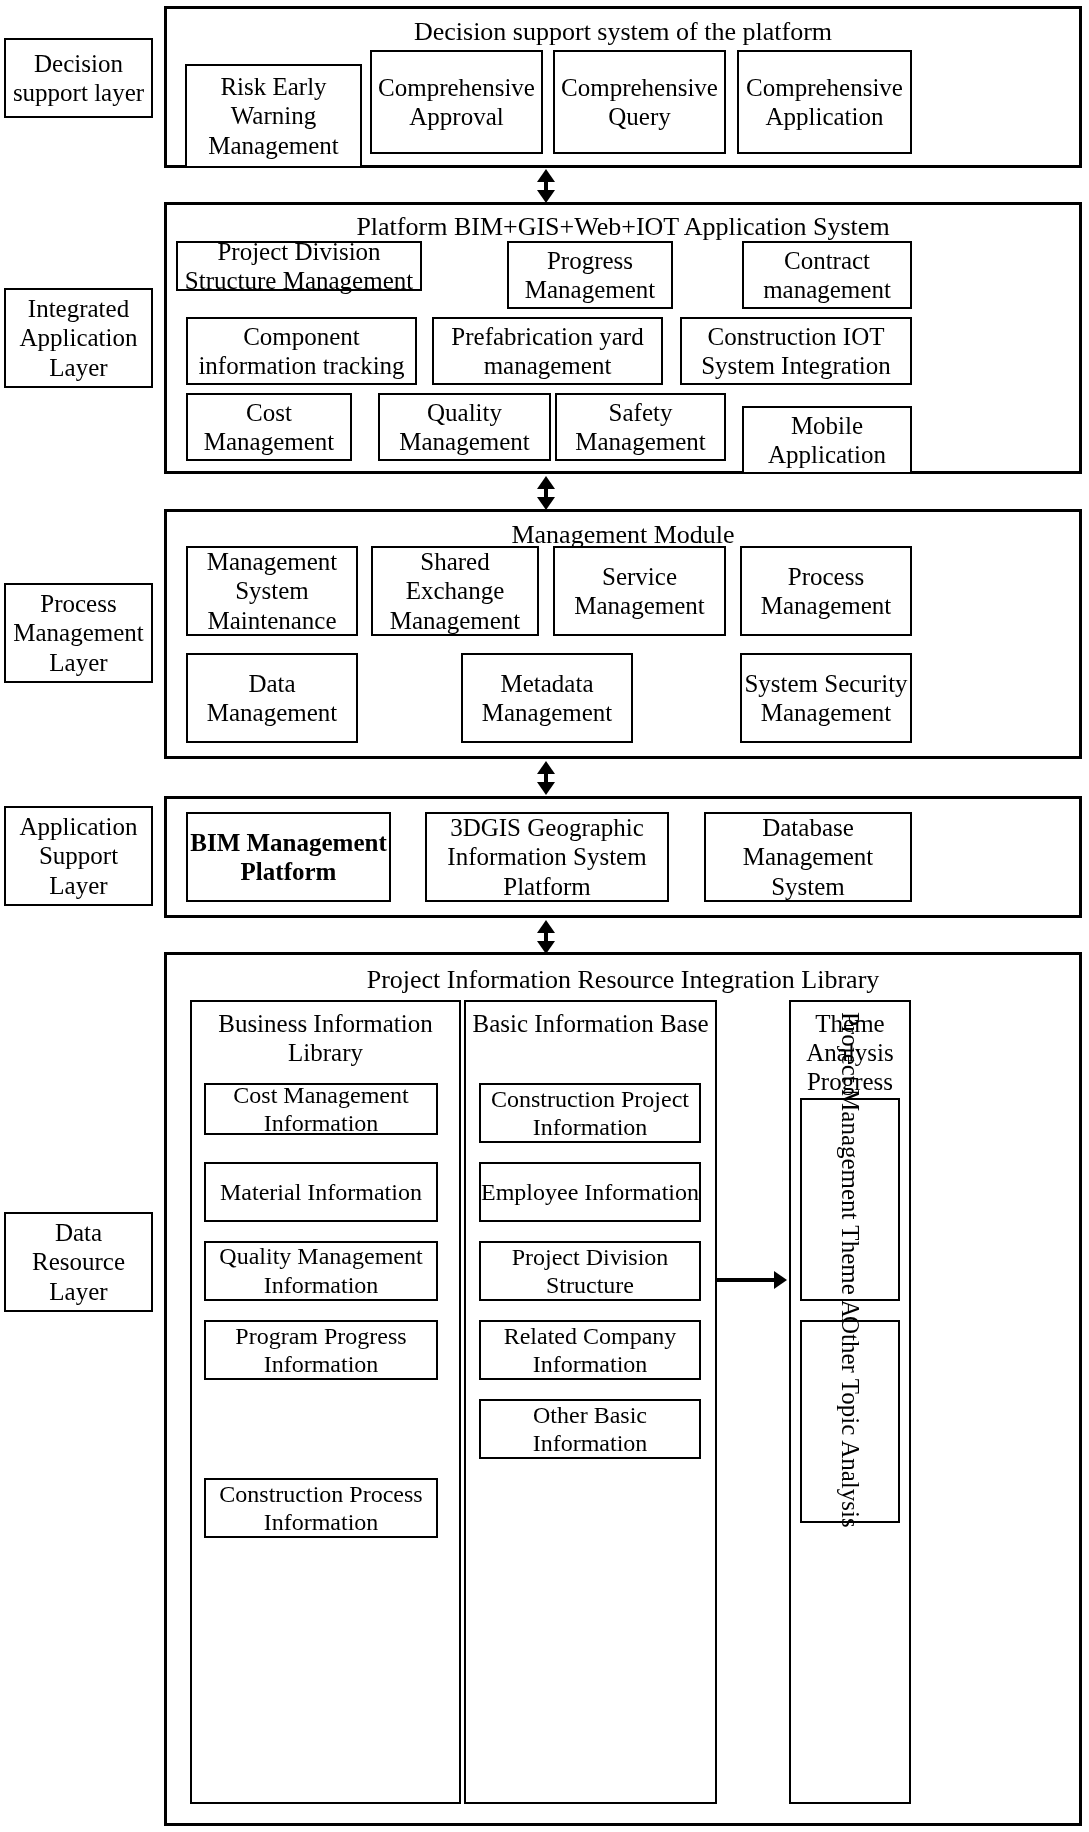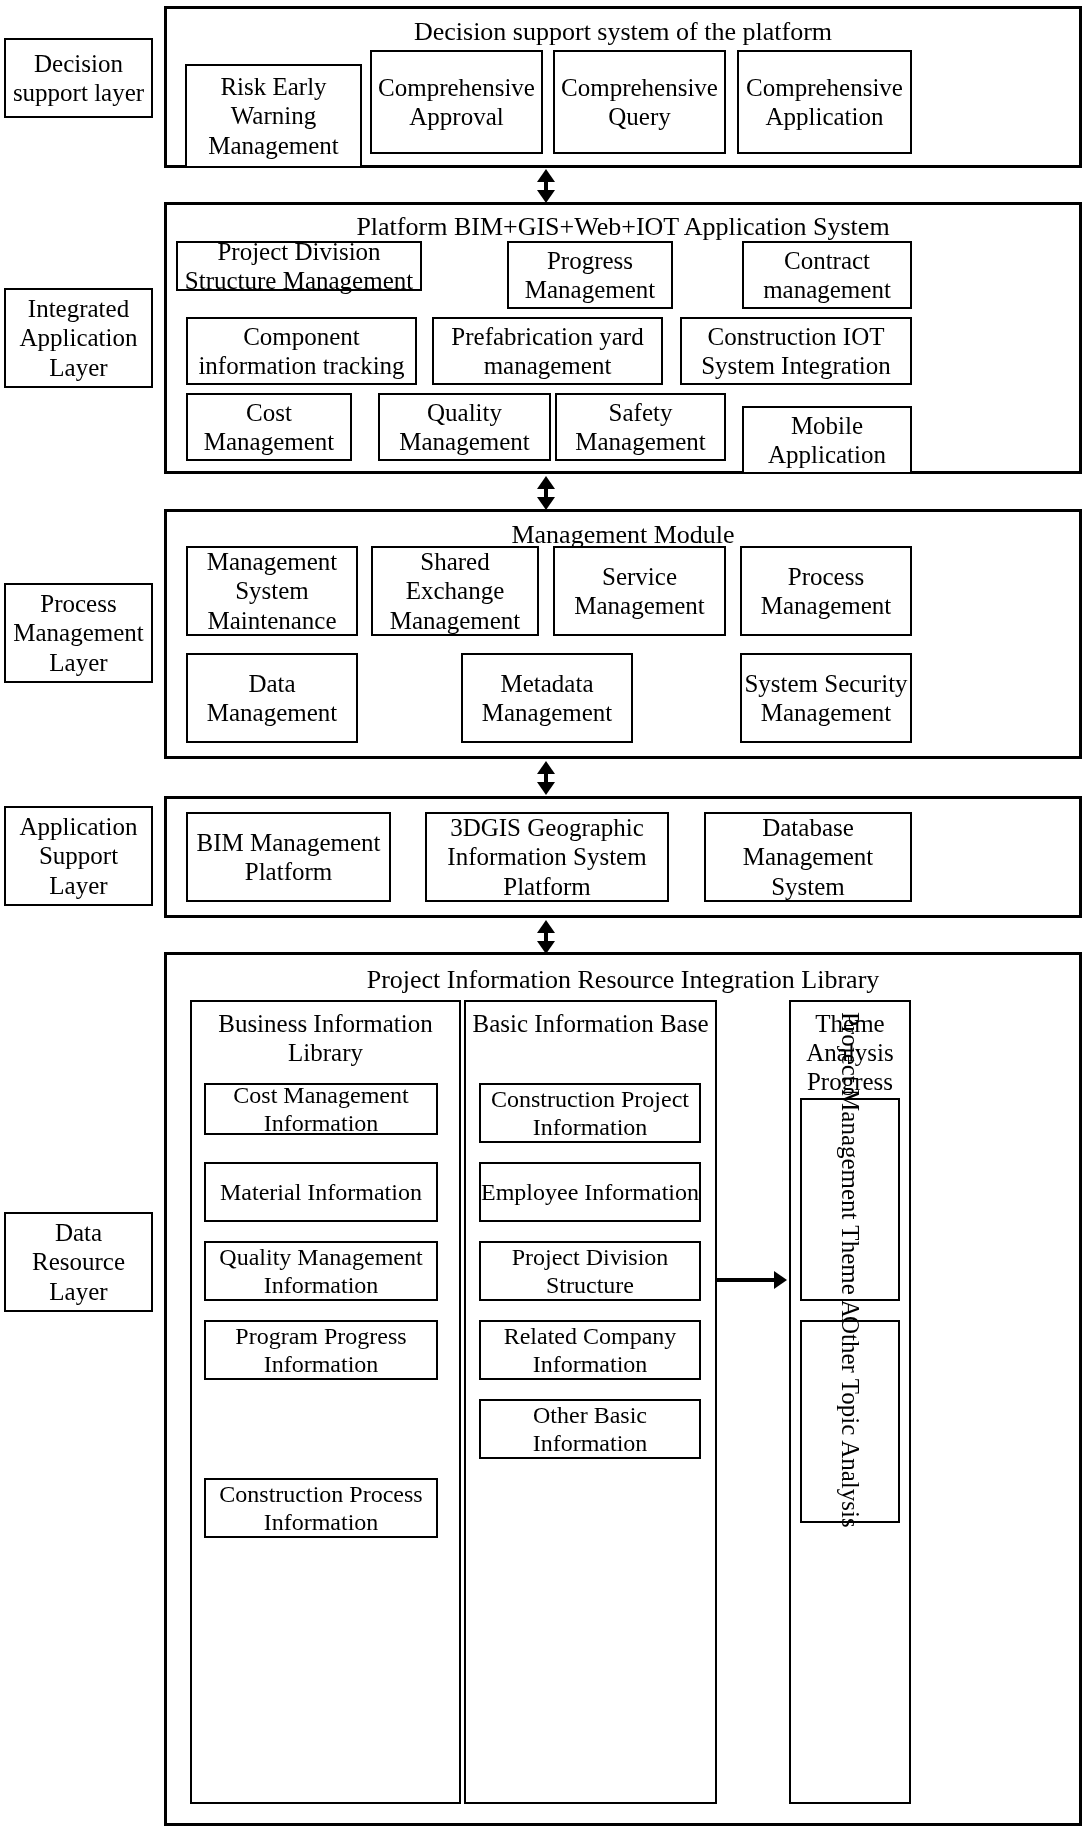--- a/index.html
+++ b/index.html
@@ -191,21 +191,21 @@
     <div class="tri tri-up" style="left:1px; top:0px;"></div>
     <div class="shaft" style="left:8px; top:10px; width:4px; height:14px;"></div>
     <div class="tri tri-down" style="left:1px; top:21px;"></div>
   </div>
 
   <div class="bx layerlbl" style="left:4px;  top:806px; width:149px; height:100px;">
     <span>Application Support Layer</span>
   </div>
 
   <div class="bx group" style="left:164px; top:796px; width:918px; height:122px;"></div>
-  <div class="bx leaf" style="left:186px; top:812px; width:205px; height:90px;">
+  <div class="bx leaf" style="left:186px; top:812px; width:205px; height:90px;font-weight:bold;">
     <span>BIM Management Platform</span>
   </div>
   <div class="bx leaf" style="left:425px; top:812px; width:244px; height:90px;">
     <span>3DGIS Geographic Information System Platform</span>
   </div>
   <div class="bx leaf" style="left:704px; top:812px; width:208px; height:90px;">
     <span>Database Management System</span>
   </div>
 
   <div class="arrow" style="left:536px; top:920px; width:20px; height:34px;">
@@ -224,21 +224,21 @@
 
   <div class="bx group" style="left:190px; top:1000px; width:271px; height:804px; border-width:2px;">
     <div class="grouptitle" style="top:8px; font-size:25px;">Business Information Library</div>
   </div>
   <div class="bx leaf-sm" style="left:204px; top:1083px; width:234px; height:52px;">
     <span>Cost Management Information</span>
   </div>
   <div class="bx leaf-sm" style="left:204px; top:1162px; width:234px; height:60px;">
     <span>Material Information</span>
   </div>
-  <div class="bx leaf-sm" style="left:204px; top:1241px; width:234px; height:60px;">
+  <div class="bx leaf-sm" style="left:204px; top:1241px; width:234px; height:60px;align-items:flex-end;">
     <span>Quality Management Information</span>
   </div>
   <div class="bx leaf-sm" style="left:204px; top:1320px; width:234px; height:60px;">
     <span>Program Progress Information</span>
   </div>
   <div class="bx leaf-sm" style="left:204px; top:1478px; width:234px; height:60px;">
     <span>Construction Process Information</span>
   </div>
 
   <div class="bx group" style="left:464px; top:1000px; width:253px; height:804px; border-width:2px;">

